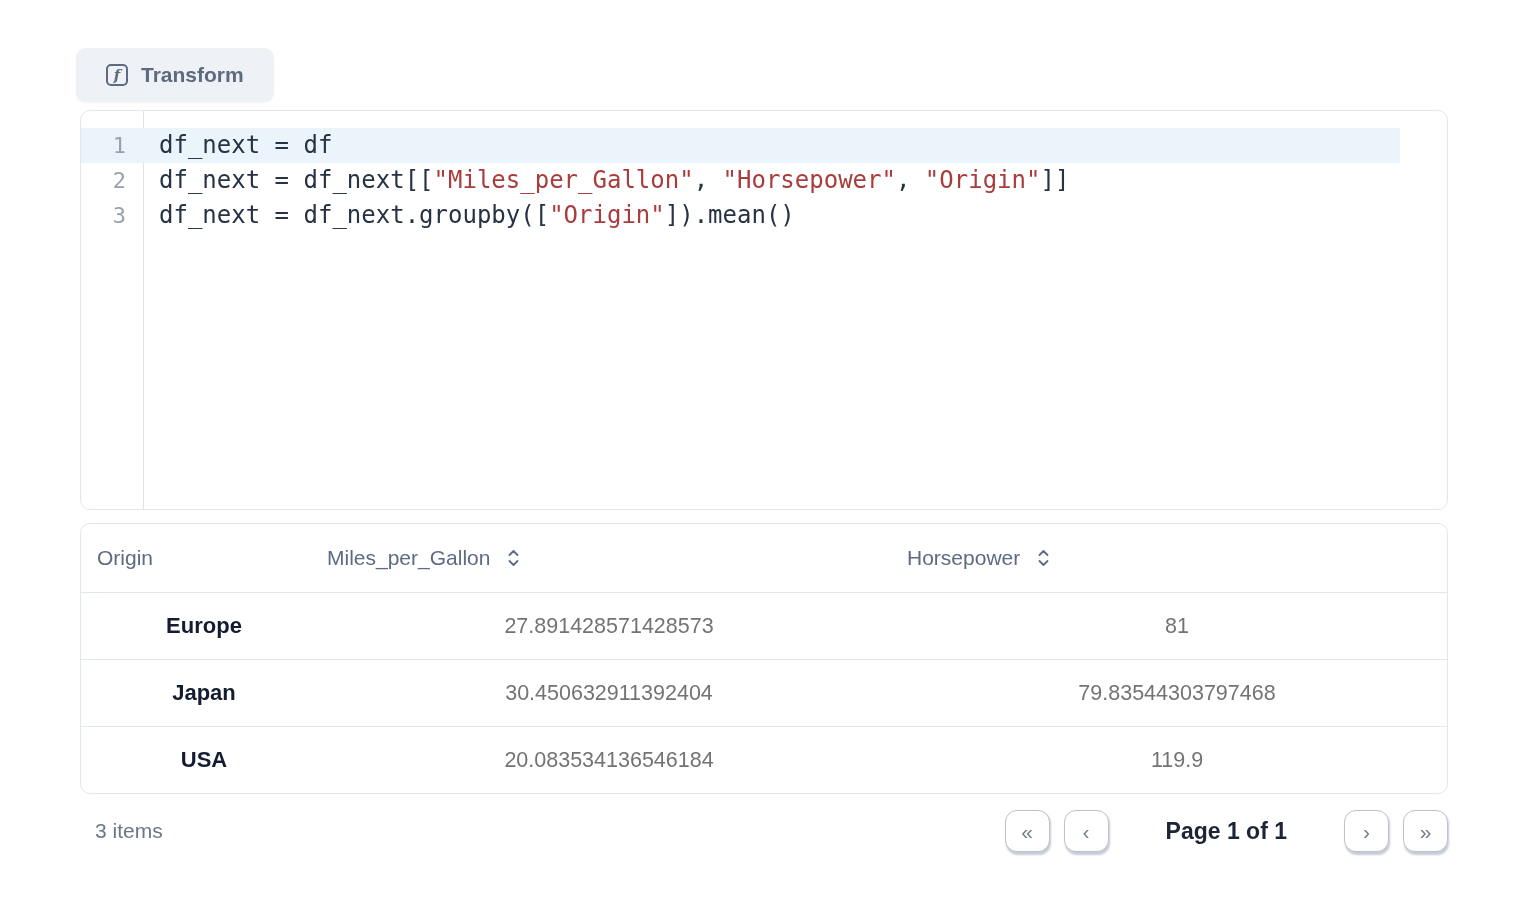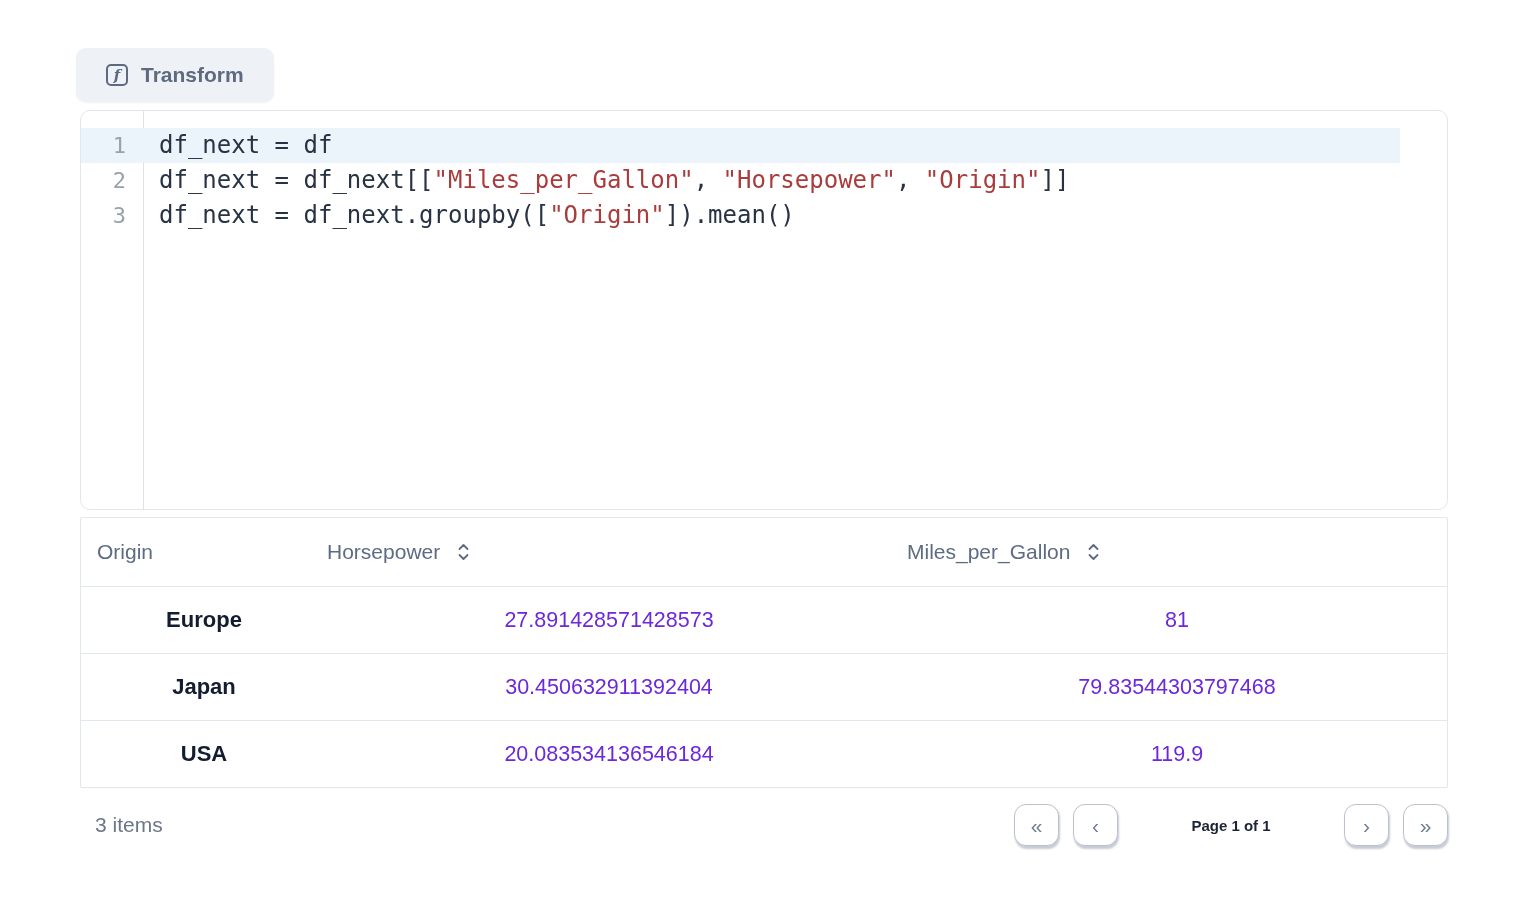--- a/index.html
+++ b/index.html
@@ -72,38 +72,38 @@
   .code-text {
     padding-left: 16px;
     font-size: 24px;
     color: #273244;
     white-space: pre;
   }
   .tok-str { color: #a93c3c; }
 
   
   .dtable {
-    margin-top: 7px;
+    margin-top: 13px;
     width: 1368px;
     border: 1px solid #e2e7ef;
-    border-radius: 2px;
+    border-radius: 10px;
     background: #ffffff;
   }
   .trow {
     display: grid;
     grid-template-columns: 230px 580px 1fr;
     align-items: center;
   }
   .trow + .trow { border-top: 1px solid #e2e7ef; }
   .th-row { height: 68px; }
   .td-row { height: 67px; text-align: center; }
   .cell { padding-left: 16px; font-size: 21px; }
   .th { color: #5d6b83; display: flex; align-items: center; gap: 16px; }
   .origin-cell { font-weight: 700; font-size: 22px; color: #131c30; }
-  .num-cell { color: #6d28d9; font-size: 21.5px; }
+  .num-cell { color: #737373; font-size: 21.5px; }
   .sort-icon { display: inline-flex; cursor: pointer; }
 
   
   .footer {
     margin-top: 16px;
     width: 1368px;
     display: flex; align-items: center; justify-content: space-between; gap: 36px;
   }
   .items-count { color: #6b7689; font-size: 21px; padding-left: 15px; }
   .pager { display: flex; align-items: center; }
@@ -115,21 +115,21 @@
     color: #707b8c;
     font-size: 21px; line-height: 1;
     display: inline-flex; align-items: center; justify-content: center;
     cursor: pointer;
     box-shadow: 1px 2.5px 2px rgba(130,140,160,0.45);
     font-family: "Liberation Sans", sans-serif;
   }
   .pg-btn + .pg-btn { margin-left: 14px; }
   .page-label {
     margin: 0 57px;
-    font-size: 15px; font-weight: 600; color: #1c2436;
+    font-size: 23px; font-weight: 600; color: #1c2436;
     min-width: 112px; text-align: center;
   }
 </style>
 </head>
 <body>
 
 <div class="page">
 
   
   <div class="tabbar">
@@ -158,39 +158,39 @@
         <span class="code-text"><span>df_next = df_next.groupby([</span><span class="tok-str">"Origin"</span><span>]).mean()</span></span>
       </div>
     </div>
   </div>
 
   
   <div class="dtable">
     <div class="trow th-row">
       <div class="cell th">
         <span>Origin</span>
+      </div>
+      <div class="cell th">
+        <span>Miles_per_Gallon</span>
+        <span class="sort-icon">
+          <svg width="15" height="24" viewBox="0 0 15 24" fill="none" stroke="#5d6b83" stroke-width="1.8" stroke-linecap="round" stroke-linejoin="round">
+            <path d="M3.5 9 L7.5 5 L11.5 9"></path>
+            <path d="M3.5 15 L7.5 19 L11.5 15"></path>
+          </svg>
+        </span>
       </div>
       <div class="cell th">
         <span>Horsepower</span>
         <span class="sort-icon">
           <svg width="15" height="24" viewBox="0 0 15 24" fill="none" stroke="#5d6b83" stroke-width="1.8" stroke-linecap="round" stroke-linejoin="round">
             <path d="M3.5 9 L7.5 5 L11.5 9"></path>
             <path d="M3.5 15 L7.5 19 L11.5 15"></path>
           </svg>
         </span>
       </div>
-      <div class="cell th">
-        <span>Miles_per_Gallon</span>
-        <span class="sort-icon">
-          <svg width="15" height="24" viewBox="0 0 15 24" fill="none" stroke="#5d6b83" stroke-width="1.8" stroke-linecap="round" stroke-linejoin="round">
-            <path d="M3.5 9 L7.5 5 L11.5 9"></path>
-            <path d="M3.5 15 L7.5 19 L11.5 15"></path>
-          </svg>
-        </span>
-      </div>
     </div>
 
     <div class="trow td-row">
       <div class="cell origin-cell">Europe</div>
       <div class="cell num-cell">27.891428571428573</div>
       <div class="cell num-cell">81</div>
     </div>
     <div class="trow td-row">
       <div class="cell origin-cell">Japan</div>
       <div class="cell num-cell">30.450632911392404</div>

